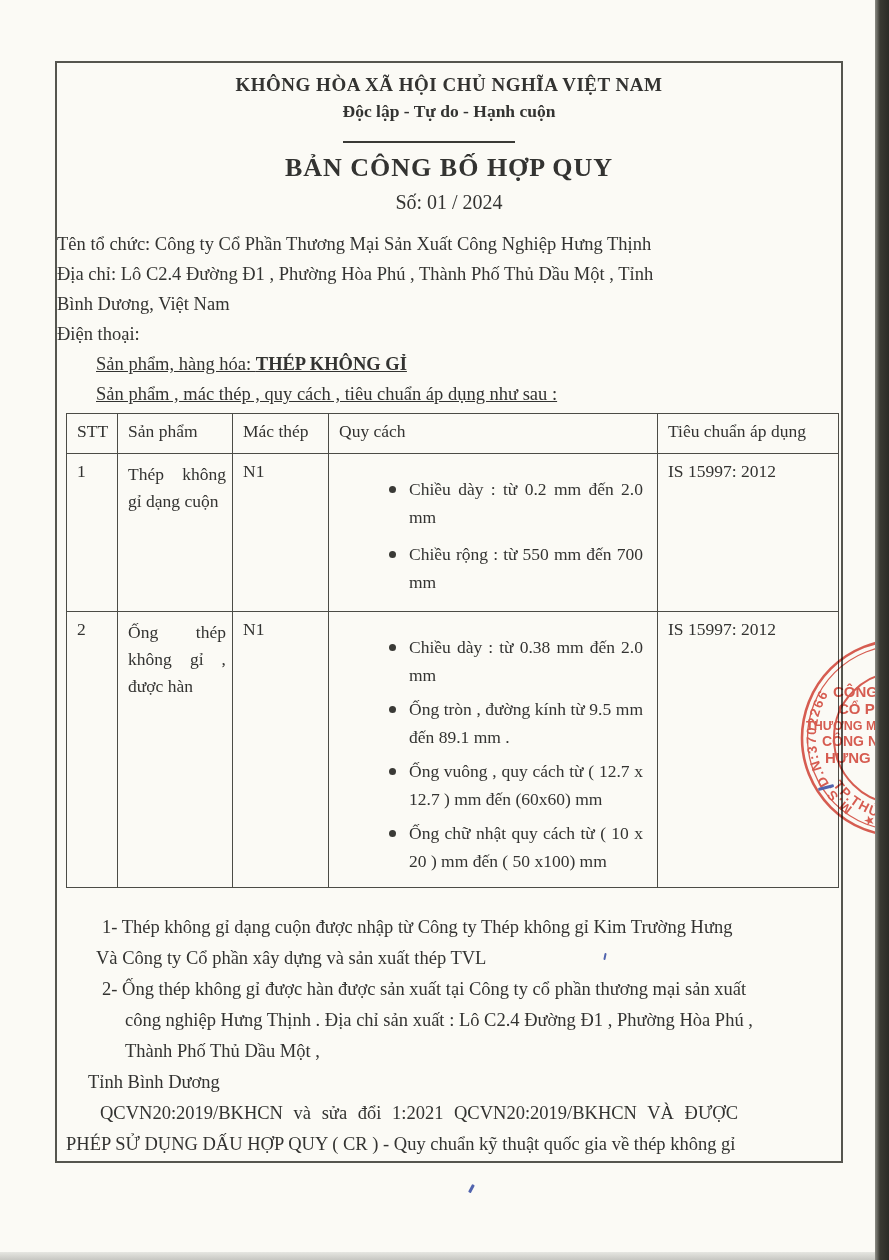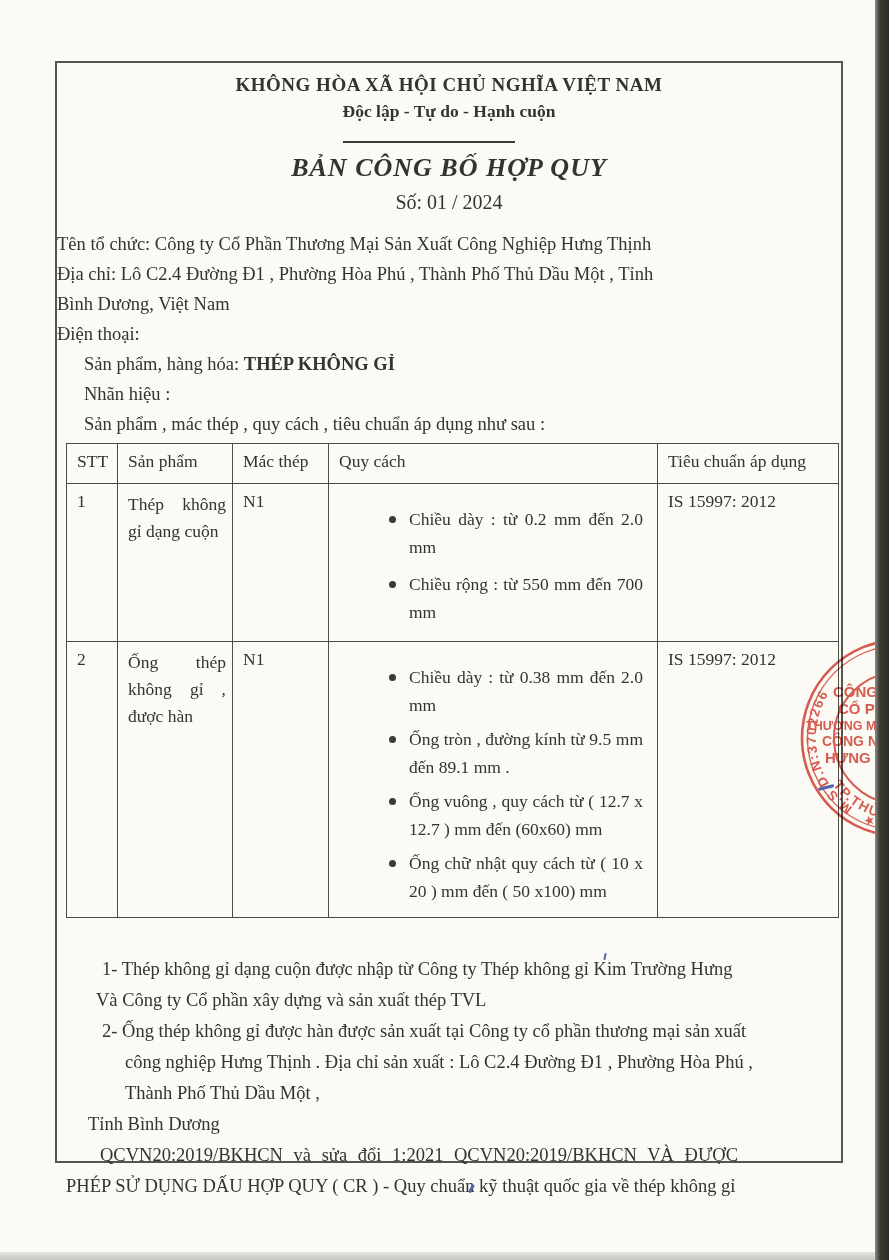--- a/index.html
+++ b/index.html
@@ -15,26 +15,26 @@
     position:absolute;left:55px;top:61px;
     width:784px;height:1098px;
     border:2px solid #55554f;
     background:transparent;
   }
   
   .hdr{text-align:center;}
   .motto1{margin-top:10px;font-size:19px;font-weight:bold;letter-spacing:.5px;line-height:24px;}
   .motto2{font-size:17.5px;font-weight:bold;line-height:24px;margin-top:2px;}
   .motto2 .uline{border-bottom:2px solid #3a3a36;padding-bottom:20px;}
-  .doc-title{margin-top:30px;font-size:26px;font-weight:bold;letter-spacing:1px;line-height:30px;font-style:italic;}
+  .doc-title{margin-top:30px;font-size:26px;font-weight:bold;letter-spacing:1px;line-height:30px;}
   .doc-number{margin-top:6px;font-size:20px;line-height:26px;}
   
   .info{margin-top:14px;font-size:18.5px;line-height:30px;}
   .info .ln{}
-  .info .ln2{margin-left:27px;}
+  .info .ln2{margin-left:39px;text-decoration:underline;}
   .bold{font-weight:bold;}
   
   table.spec{
     border-collapse:collapse;
     margin:4px 0 0 9px;
     width:772px;
     table-layout:fixed;
     font-size:17.5px;
   }
   table.spec td,table.spec th{
@@ -55,21 +55,21 @@
   ul.specs li{
     position:relative;padding-left:22px;margin-bottom:9px;
     line-height:28px;text-align:justify;
   }
   ul.specs li::before{
     content:"";position:absolute;left:2px;top:11px;
     width:7px;height:7px;border-radius:50%;background:#3a3a36;
   }
   tr.r2 ul.specs li{margin-bottom:6px;}
   
-  .notes{margin-top:36px;font-size:18.5px;line-height:31px;}
+  .notes{margin-top:24px;font-size:18.5px;line-height:31px;}
   .n-45{margin-left:45px;}
   .n-39{margin-left:39px;}
   .n-68{margin-left:68px;}
   .n-31{margin-left:31px;}
   .n-43{margin-left:43px;word-spacing:6px;}
   .n-9{margin-left:9px;}
   
   .edge-right{
     position:absolute;top:0;left:875px;width:14px;height:1260px;
     background:linear-gradient(to right,#8d8d86 0%,#3a3a33 35%,#2c2c27 100%);
@@ -102,21 +102,20 @@
     <div class="doc-title">BẢN CÔNG BỐ HỢP QUY</div>
     <div class="doc-number">Số: 01 / 2024</div>
   </div>
 
   <div class="info">
     <div class="ln">Tên tổ chức: Công ty Cổ Phần Thương Mại Sản Xuất Công Nghiệp Hưng Thịnh</div>
     <div class="ln">Địa chỉ: Lô C2.4 Đường Đ1 , Phường Hòa Phú , Thành Phố Thủ Dầu Một , Tỉnh</div>
     <div class="ln">Bình Dương, Việt Nam</div>
     <div class="ln">Điện thoại:</div>
     <div class="ln2"><span>Sản phẩm, hàng hóa: </span><span class="bold">THÉP KHÔNG GỈ</span></div>
-    <div class="ln2">Nhãn hiệu :</div>
     <div class="ln2">Sản phẩm , mác thép , quy cách , tiêu chuẩn áp dụng như sau :</div>
   </div>
 
   <table class="spec">
     <colgroup>
       <col style="width:51px">
         <col style="width:115px">
         <col style="width:96px">
         <col style="width:329px">
         <col style="width:181px">

